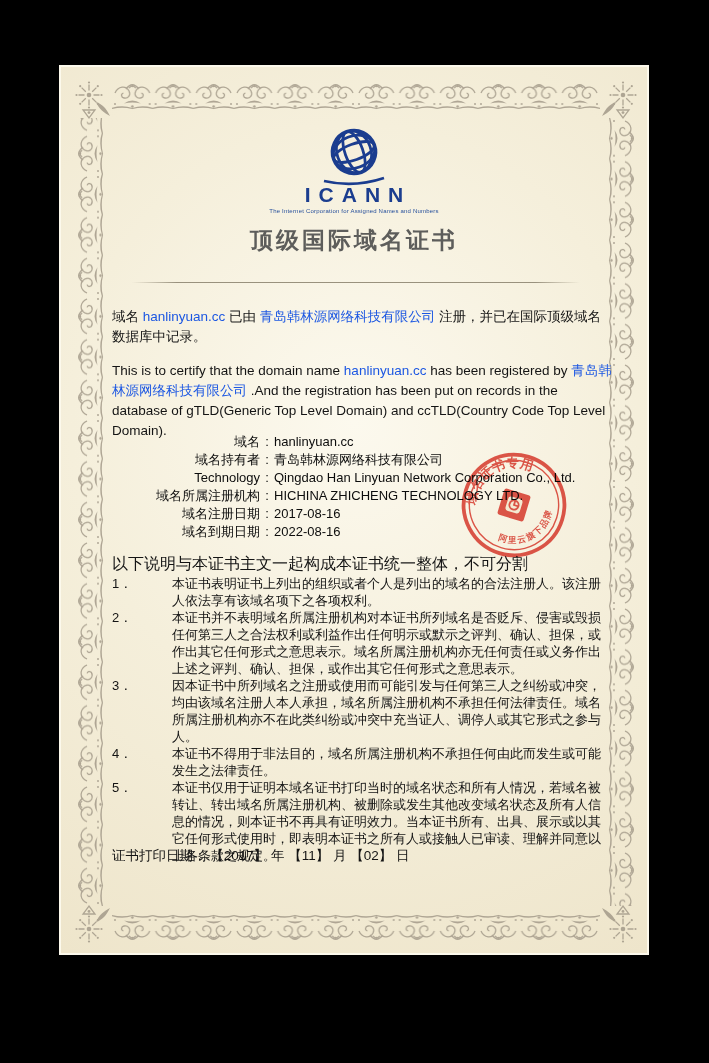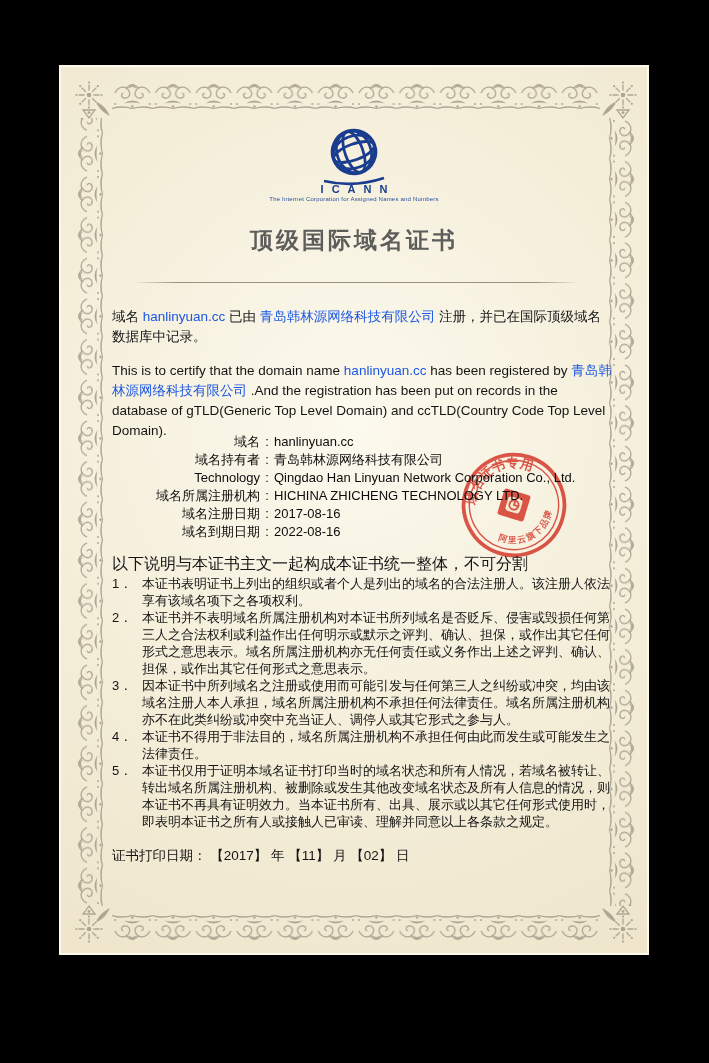--- a/index.html
+++ b/index.html
@@ -5,21 +5,21 @@
   html,body{margin:0;padding:0;background:#000;}
   .stage{position:relative;width:709px;height:1063px;background:#000;overflow:hidden;
          font-family:"Liberation Sans","DejaVu Sans",sans-serif;}
   .paper{position:absolute;left:59px;top:65px;width:590px;height:890px;box-sizing:border-box;
          border:2px solid #fcf9ec;
          background:radial-gradient(115% 80% at 50% 40%, #fcf9ee 0%, #f5efdb 42%, #ece2c6 100%);}
   .border-svg{position:absolute;left:0;top:0;}
   
   .logo{position:absolute;left:0;right:0;top:58px;text-align:center;color:#1b3d8f;}
   .logo-globe{display:block;margin:0 auto;}
-  .logo-word{font-size:11px;font-weight:bold;letter-spacing:8px;padding-left:8px;margin-top:-6px;color:#1b3d8f;}
+  .logo-word{font-size:21px;font-weight:bold;letter-spacing:8px;padding-left:8px;margin-top:-6px;color:#1b3d8f;}
   .logo-tag{font-size:6px;letter-spacing:.2px;margin-top:1px;color:#27509c;}
   
   .cert-title{position:absolute;left:0;right:0;top:158px;text-align:center;
               font-size:23px;font-weight:bold;letter-spacing:3px;color:#5d5d5b;}
   .cert-subtitle{position:absolute;left:0;right:0;top:186px;text-align:center;
                  font-family:"Liberation Serif","DejaVu Serif",serif;
                  font-size:16px;color:#6f6f69;letter-spacing:.4px;}
   .divider{position:absolute;left:71px;top:215px;width:448px;height:1px;
            background:linear-gradient(90deg,rgba(158,149,128,0),rgba(148,140,120,.95) 10%,rgba(148,140,120,.95) 90%,rgba(158,149,128,0));}
   
@@ -34,21 +34,21 @@
   .dsep{text-align:center;}
   .dvalue{text-align:left;white-space:nowrap;}
   
   .stamp{position:absolute;left:387px;top:372px;width:132px;height:132px;z-index:5;
          mix-blend-mode:multiply;opacity:.92;}
   
   .terms-header{position:absolute;left:51px;top:488px;width:500px;font-size:16px;line-height:17px;color:#141414;}
   .terms{position:absolute;left:51px;top:508px;width:500px;font-size:13px;line-height:17px;color:#141414;}
   .term{display:flex;align-items:flex-start;}
   .tnum{flex:0 0 30px;}
-  .ttext{flex:1 1 auto;}
+  .ttext{flex:1 1 auto;margin-left:30px;}
   
   .print-date{position:absolute;left:51px;top:780px;font-size:13.5px;color:#141414;}
 </style>
 </head>
 <body>
 
 <div class="stage">
   <div class="paper">
 
     <svg class="border-svg" width="590" height="890" viewBox="0 0 590 890" aria-hidden="true">

